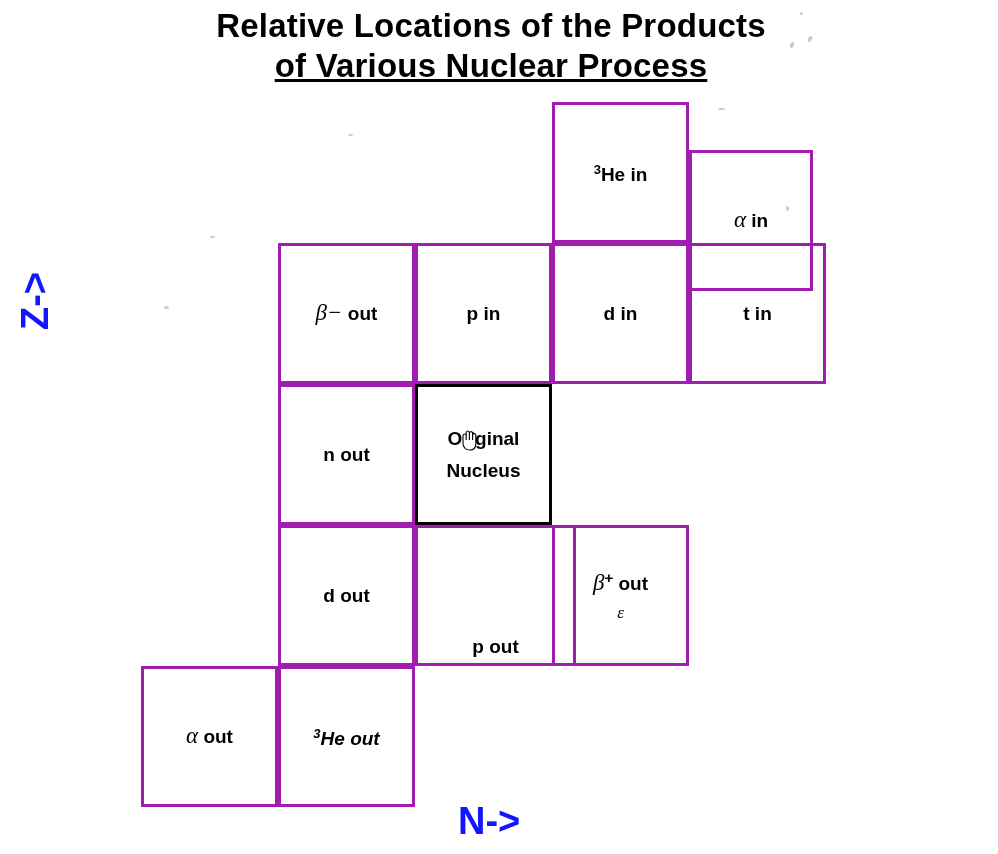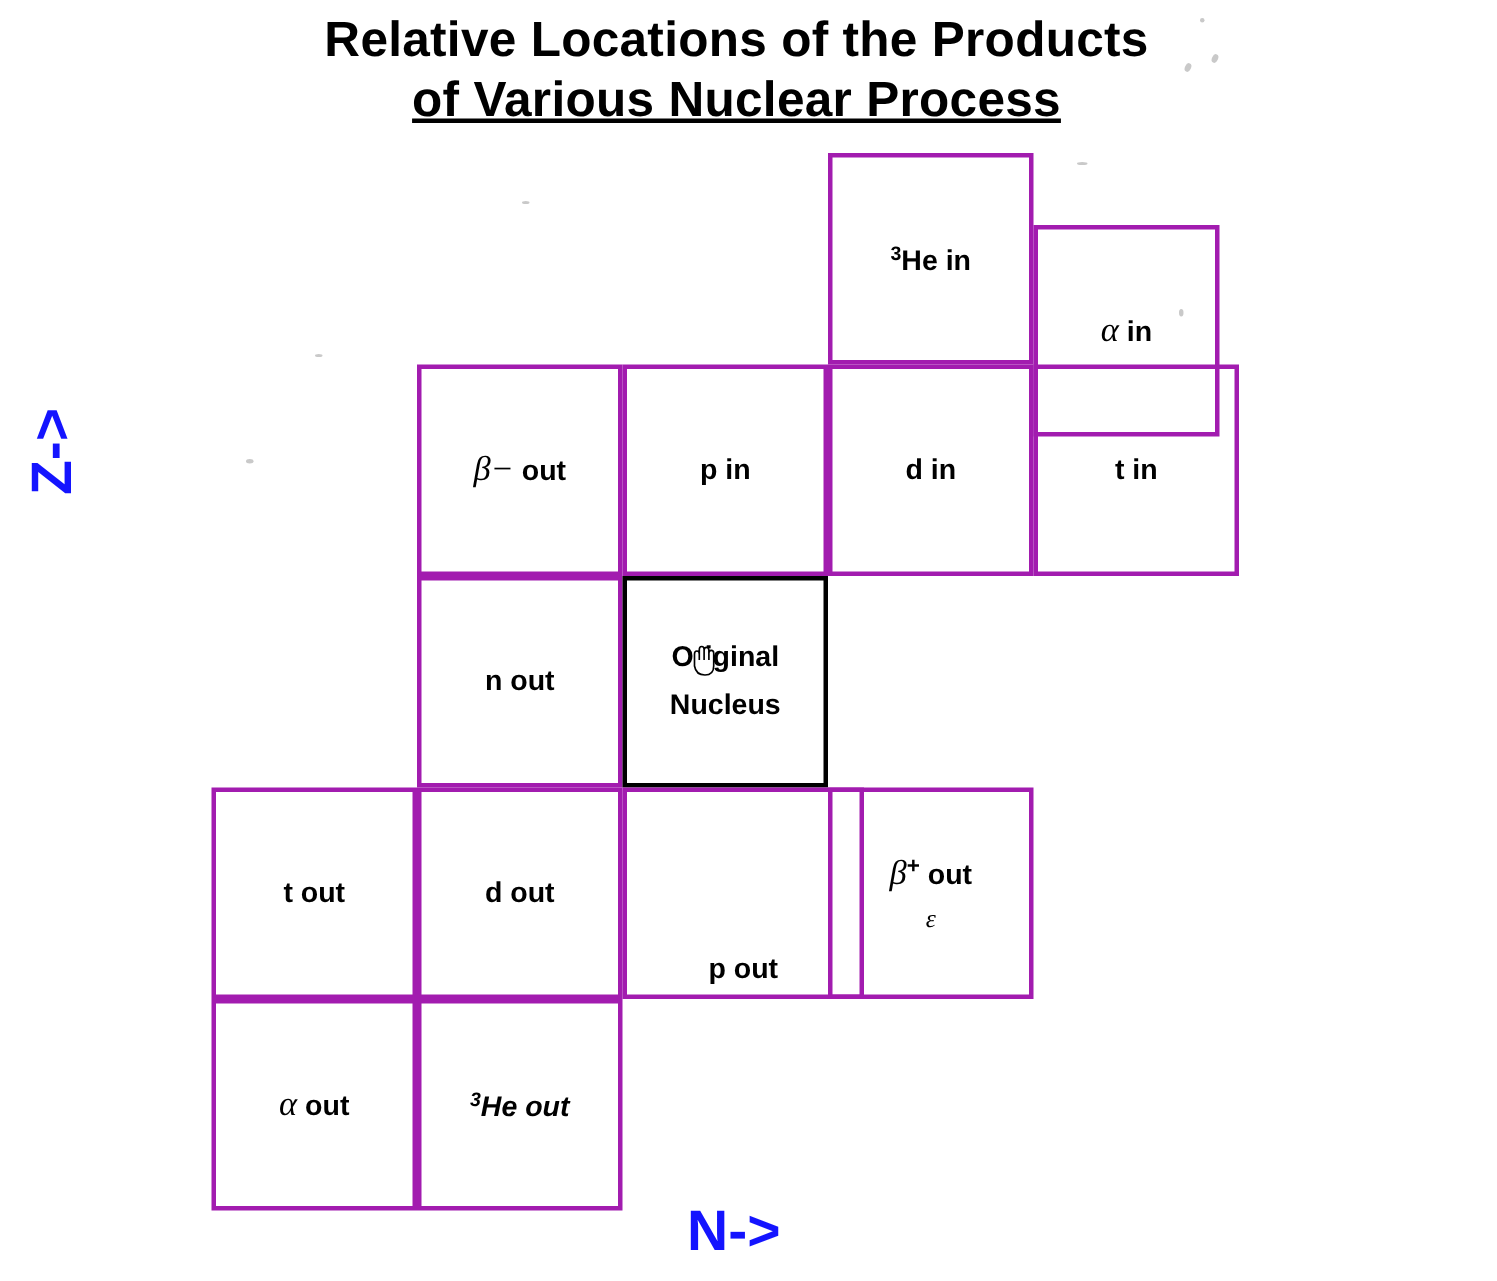--- a/index.html
+++ b/index.html
@@ -185,25 +185,20 @@
         <div class="stack">
           <span>n  out</span>
         </div>
       </div>
       <div class="cell highlight" style="left: 274px; top: 282px; width: 137px; height: 141px;">
         <div class="stack">
           <span>Original</span>
           <span>Nucleus</span>
         </div>
       </div>
-      <div class="cell" style="left: 0px; top: 423px; width: 137px; height: 141px;">
-        <div class="stack">
-          <span>t  out</span>
-        </div>
-      </div>
       <div class="cell" style="left: 137px; top: 423px; width: 137px; height: 141px;">
         <div class="stack">
           <span>d  out</span>
         </div>
       </div>
       <div class="cell" style="left: 274px; top: 423px; width: 161px; height: 141px; align-items: flex-end;">
         <div class="stack">
           <span>p  out</span>
         </div>
       </div>

